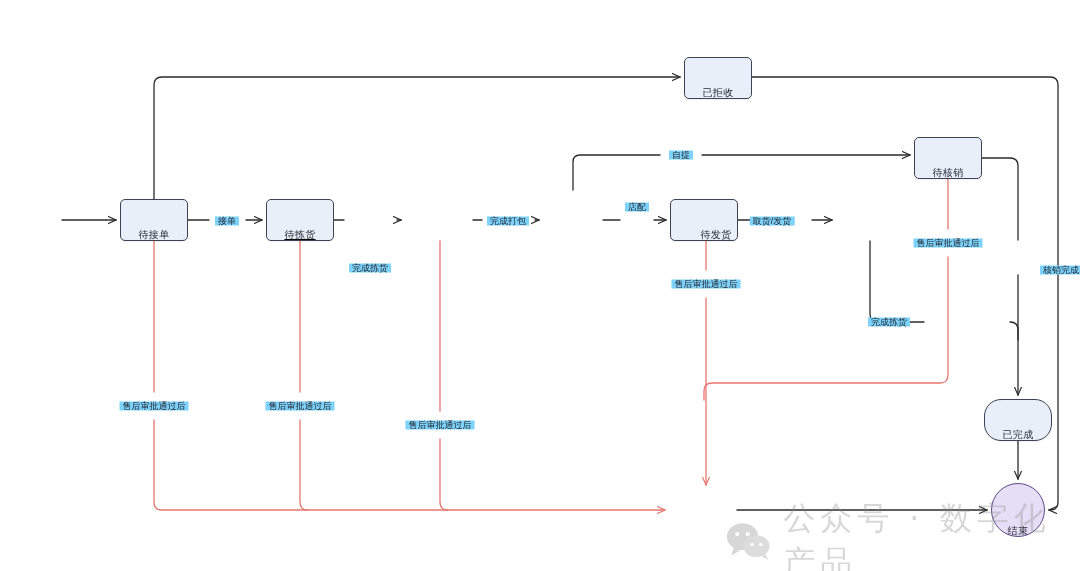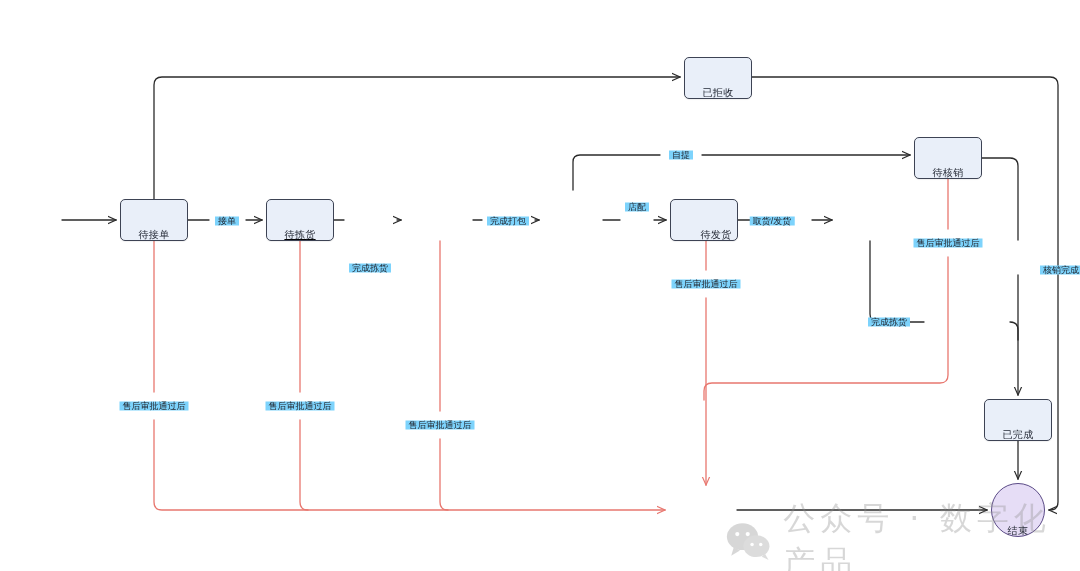--- a/index.html
+++ b/index.html
@@ -93,21 +93,21 @@
   </div>
   <div class="node box" style="left:670px;top:199px;padding-left:24px;">
     <span class="lbl">待发货</span>
   </div>
   <div class="node box" style="left:684px;top:57px;">
     <span class="lbl">已拒收</span>
   </div>
   <div class="node box" style="left:914px;top:137px;">
     <span class="lbl">待核销</span>
   </div>
-  <div class="node box" style="left:984px;top:399px;">
+  <div class="node box" style="left:984px;top:399px;border-radius:17px;">
     <span class="lbl">已完成</span>
   </div>
   <div class="node term" style="left:991px;top:483px;">
     <span class="lbl">结束</span>
   </div>
 
   <span class="elabel" style="left:227px;top:221px;">接单</span>
   <span class="elabel" style="left:370px;top:221px;margin-top:47px;">完成拣货</span>
   <span class="elabel" style="left:508px;top:221px;">完成打包</span>
   <span class="elabel" style="left:637px;top:207px;">店配</span>

